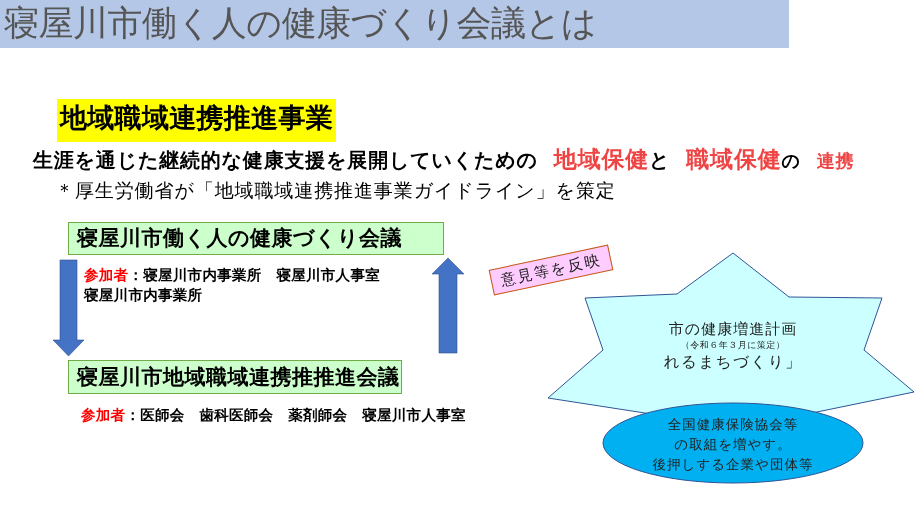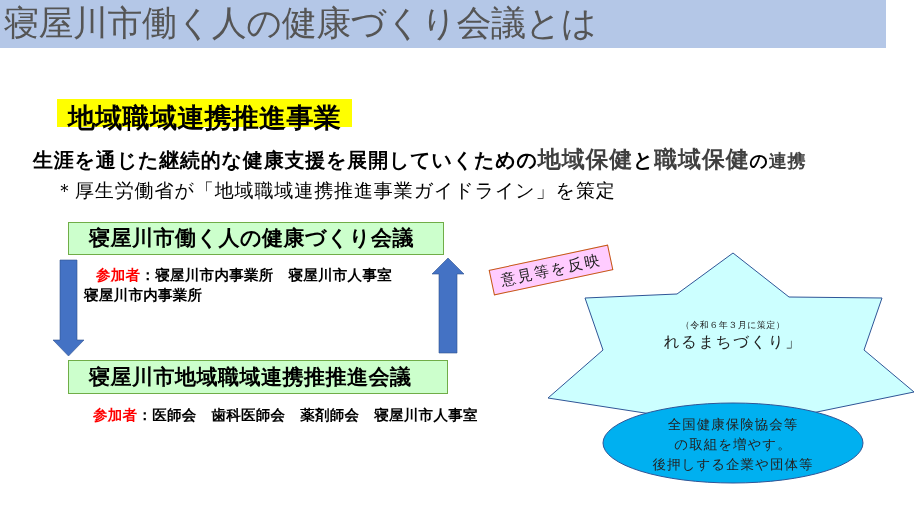--- a/index.html
+++ b/index.html
@@ -11,87 +11,87 @@
       background: #ffffff;
     }
     body {
       position: relative;
       font-family: "DejaVu Sans", "Liberation Sans", sans-serif;
       color: #000000;
     }
     .header-band {
       position: absolute;
       left: 0; top: 0;
-      width: 886px; height: 48px;
+      width: 789px; height: 48px;
       background: #b4c7e7;
     }
     .header-title {
       position: absolute;
       left: 4px; top: 1px;
       font-size: 35px;
       line-height: 44px;
       color: #555555;
       letter-spacing: -0.5px;
       white-space: nowrap;
     }
     .section-title {
       position: absolute;
       left: 57px; top: 99px;
-      height: 28px;
-      padding: 0 11px;
+      height: 43px;
+      padding: 0 3px;
       background: #ffff00;
       font-size: 27px;
       line-height: 38px;
       font-weight: bold;
       white-space: nowrap;
       letter-spacing: 0.3px;
     }
     .lead-line {
       position: absolute;
       left: 33px; top: 145px;
       font-size: 20px;
       line-height: 28px;
       font-weight: bold;
       white-space: nowrap;
       letter-spacing: 0.8px;
     }
-    .lead-line .red { color: #404040; }
+    .lead-line .red { color: #ef4444; margin-left: 16px; }
     .lead-line .big { font-size: 23px; }
     .lead-line .small { font-size: 18px; }
     .note-line {
       position: absolute;
       left: 55px; top: 176px;
       font-size: 19px;
       line-height: 28px;
       font-weight: normal;
       white-space: nowrap;
       letter-spacing: 0.9px;
     }
     .green-box {
       position: absolute;
       background: #ccffcc;
       border: 1px solid #70ad47;
       font-size: 21px;
       font-weight: bold;
       white-space: nowrap;
       box-sizing: border-box;
-      padding-left: 20px;
+      padding-left: 8px;
       letter-spacing: 0.5px;
     }
     .box1 { left: 68px; top: 222px; width: 376px; height: 33px; line-height: 31px; }
-    .box2 { left: 68px; top: 360px; width: 380px; height: 34px; line-height: 32px; }
+    .box2 { left: 68px; top: 360px; width: 334px; height: 34px; line-height: 32px; }
     .participants {
       position: absolute;
       font-size: 14.5px;
       line-height: 20px;
       font-weight: bold;
       white-space: nowrap;
       letter-spacing: 0.3px;
     }
-    .participants .label { color: #ff0000; margin-left: 12px; }
+    .participants .label { color: #ff0000; }
     .p1 { left: 84px; top: 265px; }
     .p2 { left: 81px; top: 405px; }
     svg.overlay {
       position: absolute;
       left: 0; top: 0;
       width: 915px; height: 514px;
       pointer-events: none;
     }
     svg.overlay * { pointer-events: auto; }
     .pink-label {
@@ -170,20 +170,21 @@
   <polygon points="448,258 464,274 457,274 457,353 439,353 439,274 432,274" fill="#4472c4" stroke="#2f528f" stroke-width="0.6"></polygon>
 
   <polygon points="733,253 789,297 882,298 864,350 914,392 778,420 690,420 548,398 603,350 585,298 677,294" fill="#ccffff" stroke="#2f5597" stroke-width="1"></polygon>
 
   <ellipse cx="733" cy="443" rx="130" ry="40" fill="#00b0f0" stroke="#2f5597" stroke-width="1"></ellipse>
 </svg>
 
 <div class="pink-label">意見等を反映</div>
 
 <div class="star-text">
+  <div class="plan-title">市の健康増進計画</div>
   <div class="plan-date">（令和６年３月に策定）</div>
   <div class="plan-slogan">れるまちづくり」</div>
 </div>
 
 <div class="ellipse-text">
   <div>全国健康保険協会等</div>
   <div>の取組を増やす。</div>
   <div>後押しする企業や団体等</div>
 </div>
 

